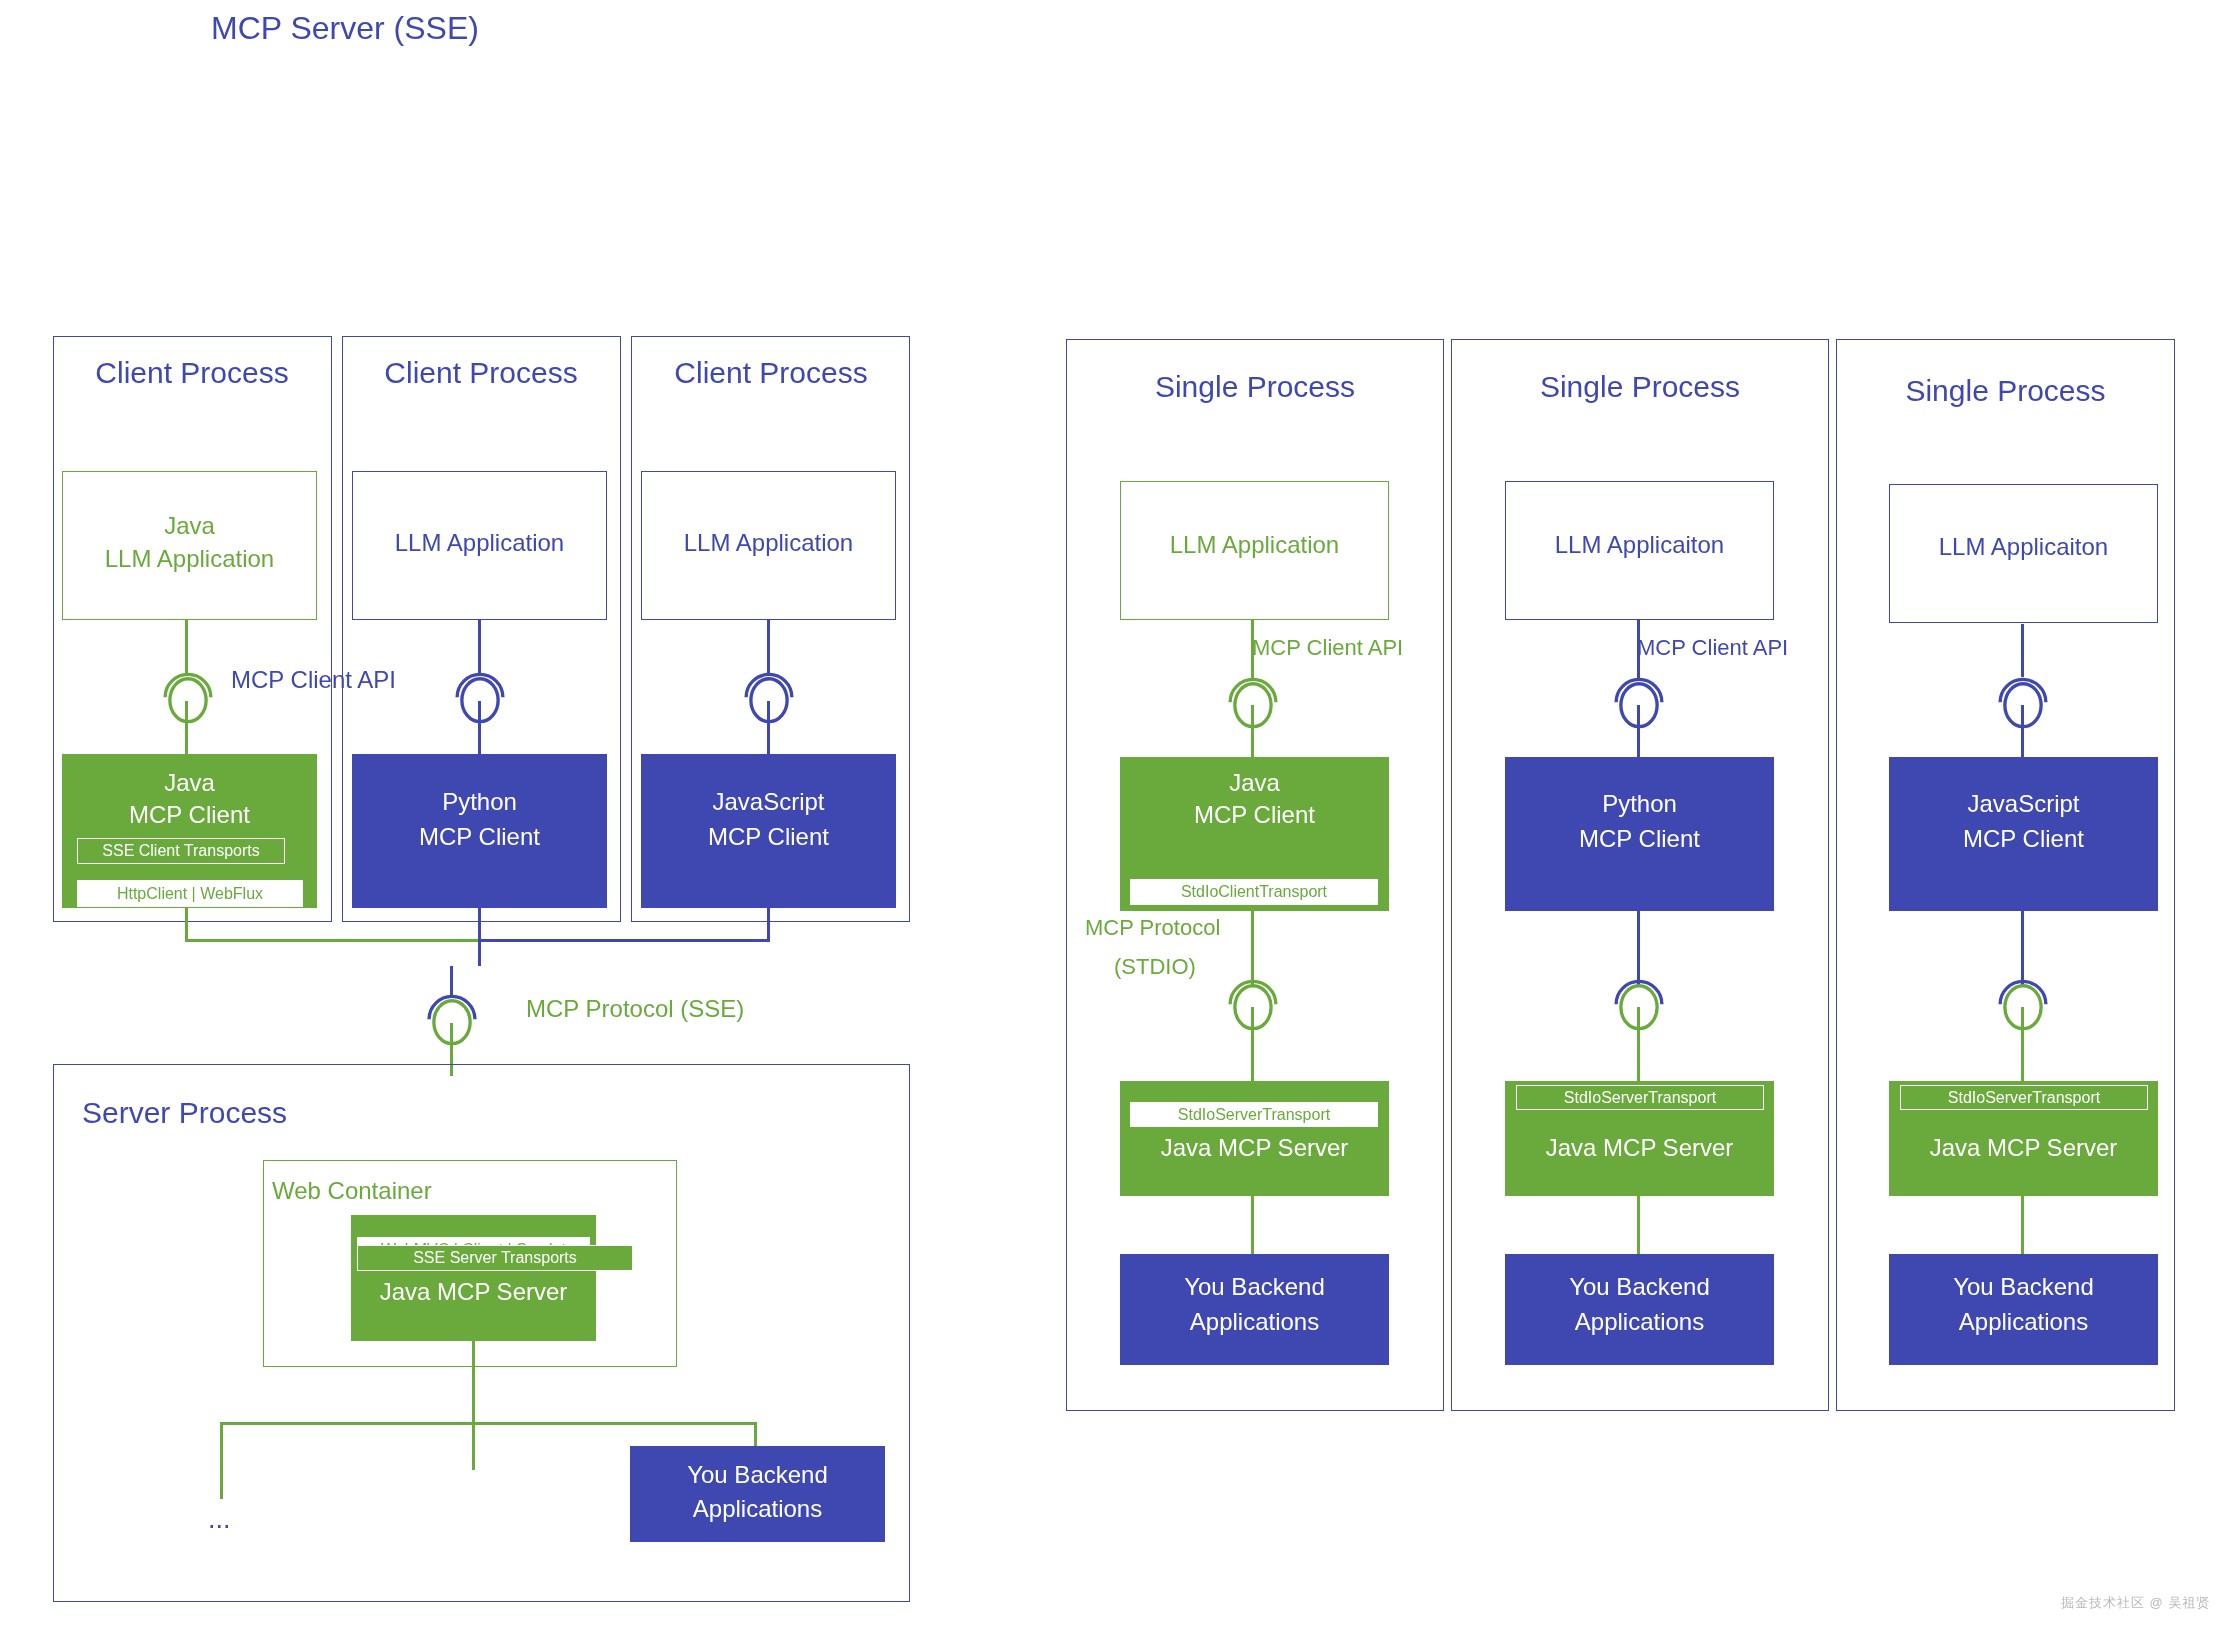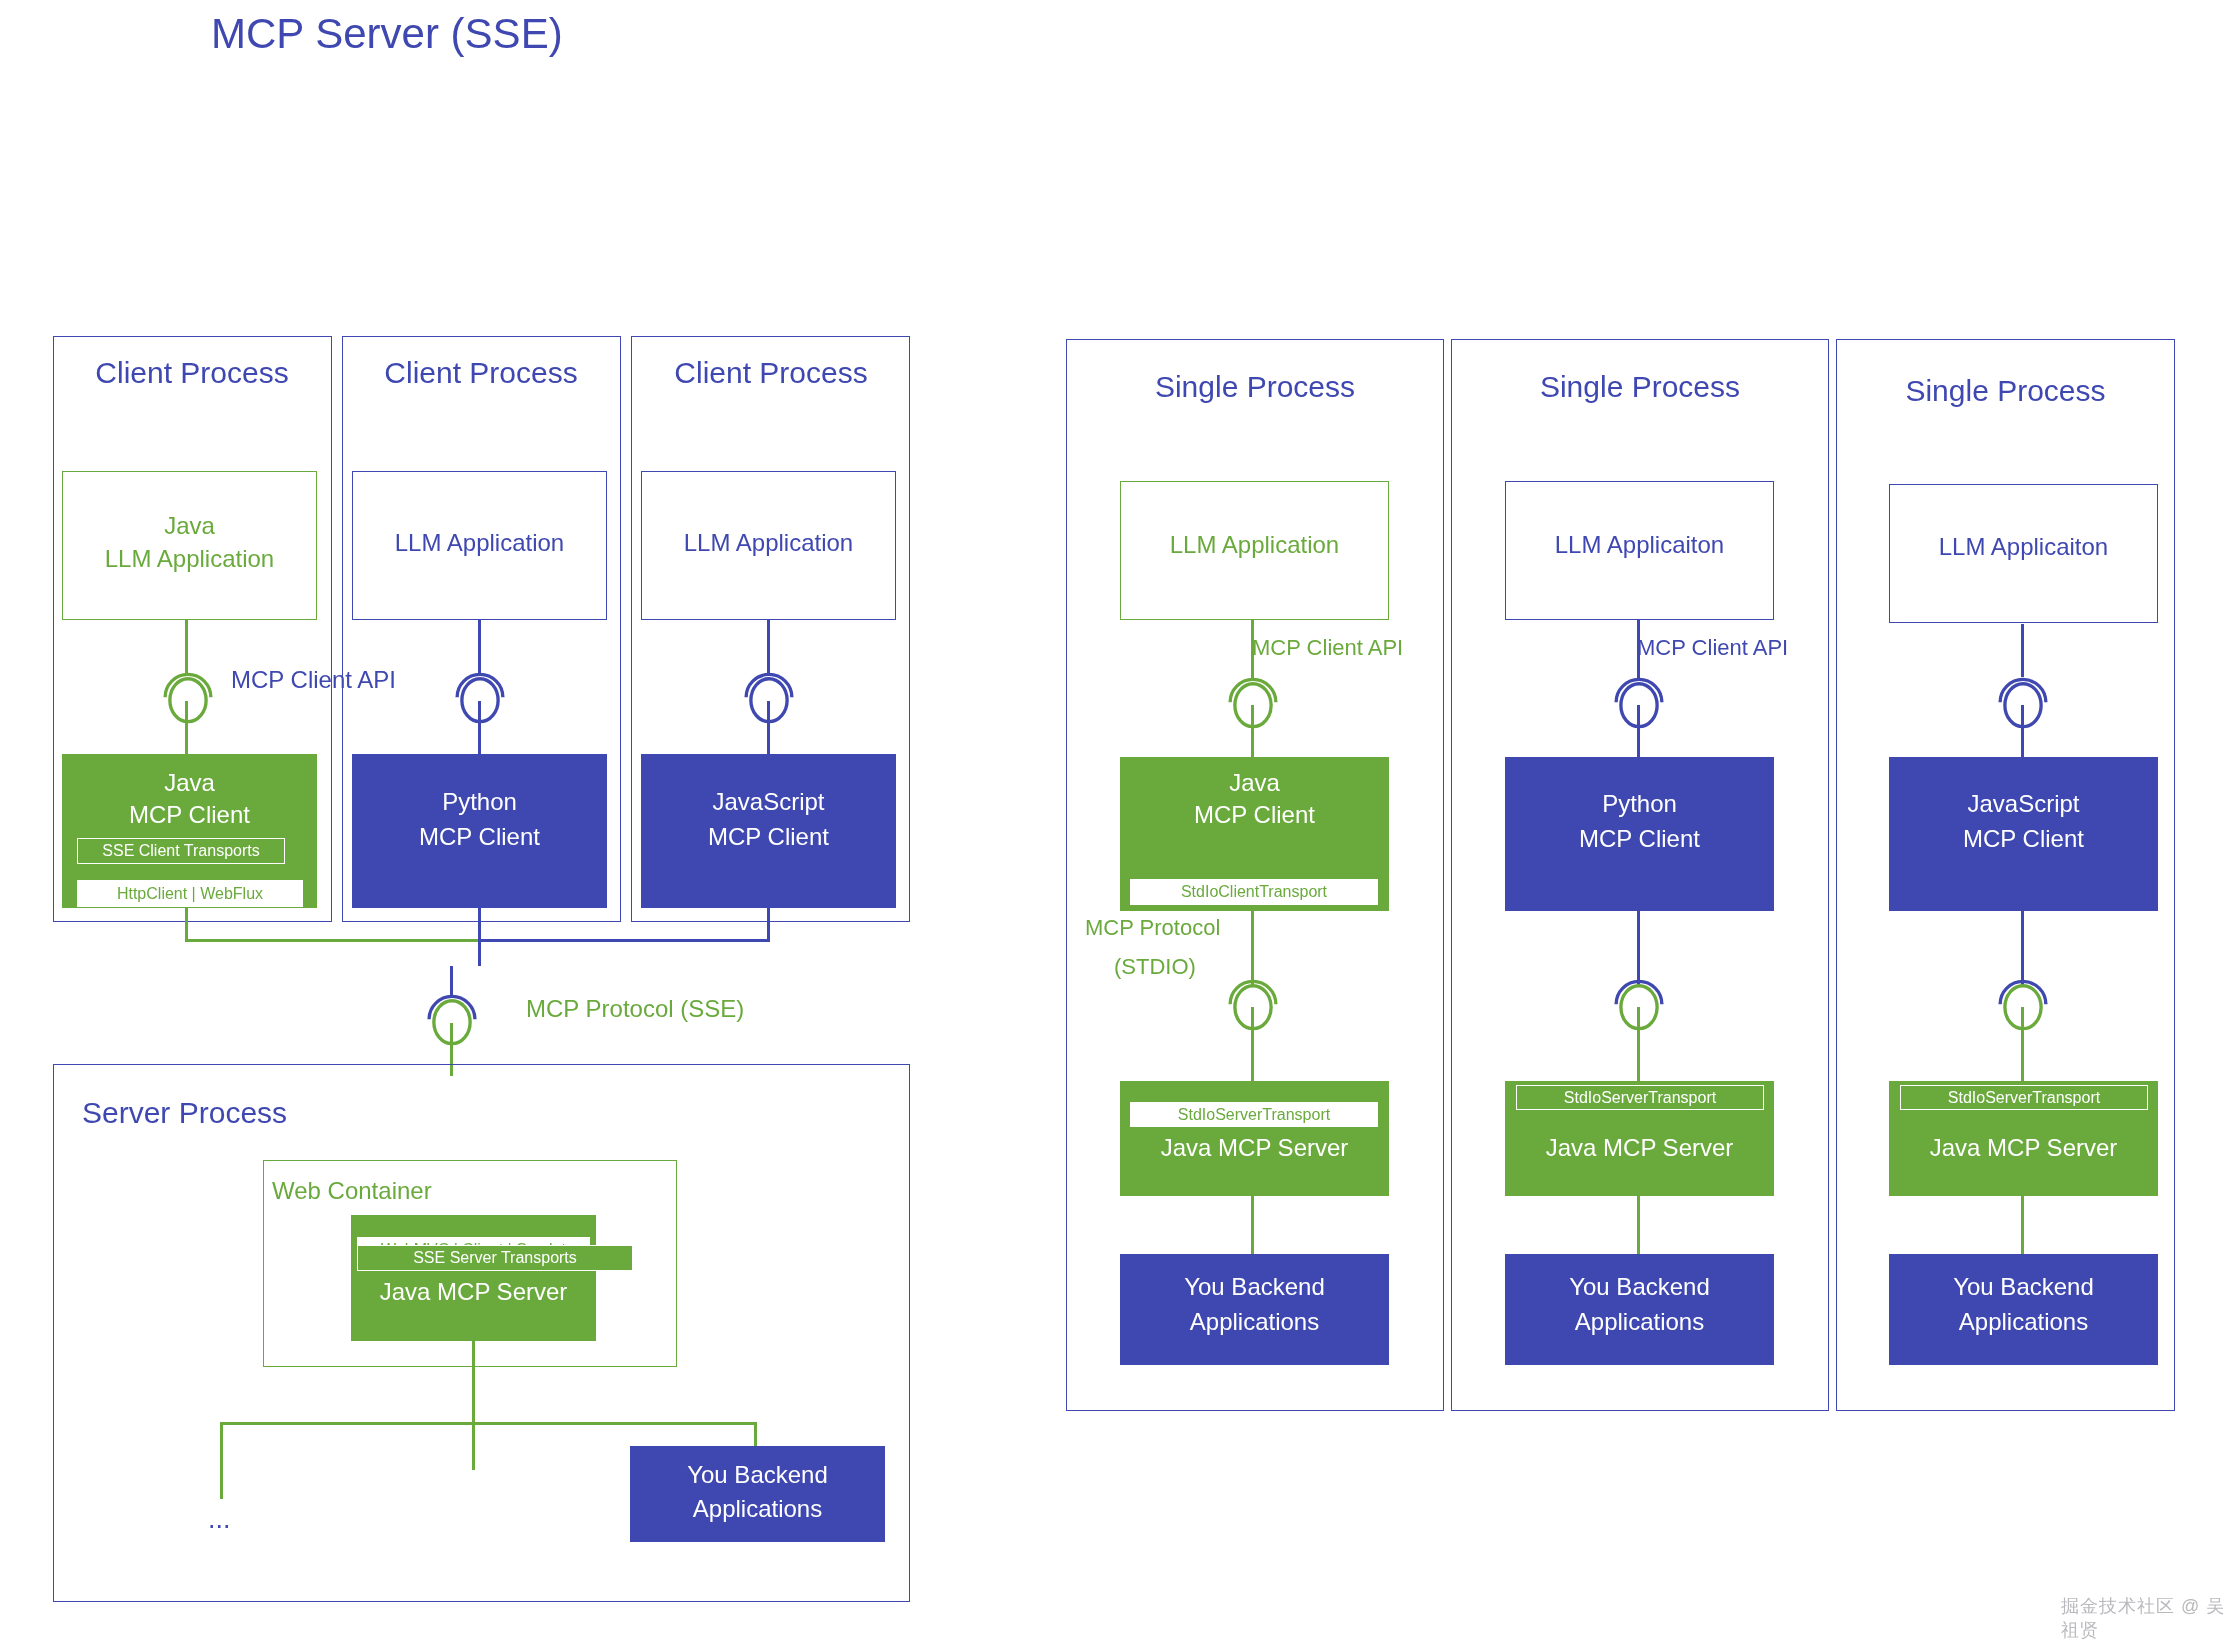--- a/index.html
+++ b/index.html
@@ -13,21 +13,21 @@
   .green-txt{color:#6aaa3c;}
   .white-txt{color:#ffffff;}
 
   .box{position:absolute;box-sizing:border-box;}
   .b-outline{border:1.4px solid #3f48b0;background:transparent;}
   .g-outline{border:1.4px solid #6aaa3c;background:transparent;}
   .g-fill{background:#6aaa3c;}
   .b-fill{background:#3f48b0;}
 
   
-  .page-title{font-size:42px;color:#3f48b0;font-weight:400;}
+  .page-title{font-size:32px;color:#3f48b0;font-weight:400;}
   .proc-title{font-size:30px;color:#3f48b0;}
   .webcont-title{font-size:24px;color:#6aaa3c;}
 
   .lbl-lg{font-size:24px;}
   .lbl-md{font-size:22px;}
   .lbl-xs{font-size:16px;}
 
   
   .ln{position:absolute;background:#6aaa3c;}
   .ln.blue{background:#3f48b0;}
@@ -40,21 +40,21 @@
 
   svg.conn{position:absolute;overflow:visible;}
 
   
   .db{position:absolute;}
   .db .body{position:absolute;left:0;right:0;top:15.4px;bottom:0;background:#3f48b0;}
   .db .top{position:absolute;left:0;right:0;top:0;height:58px;border-radius:50%;background:#3f48b0;border:2.4px solid #ffffff;box-sizing:border-box;}
   .db .bottomcap{position:absolute;left:0;right:0;bottom:-29px;height:58px;border-radius:50%;background:#3f48b0;}
   .db .lbl{position:absolute;left:0;right:0;top:50%;transform:translateY(-50%);text-align:center;color:#fff;font-size:27px;}
 
-  .wm{position:absolute;font-size:18px;color:#b9b9bd;letter-spacing:1px;}
+  .wm{position:absolute;font-size:13px;color:#b9b9bd;letter-spacing:1px;}
   .dots{position:absolute;font-size:27px;color:#3f48b0;}
 </style>
 </head>
 <body>
 
 <div id="stage">
 
   <div class="t page-title" style="left:211px;top:9.6px;">MCP Server (SSE)</div>
 
   <div class="box b-outline" style="left:53px;top:336px;width:279px;height:586px;"></div>

